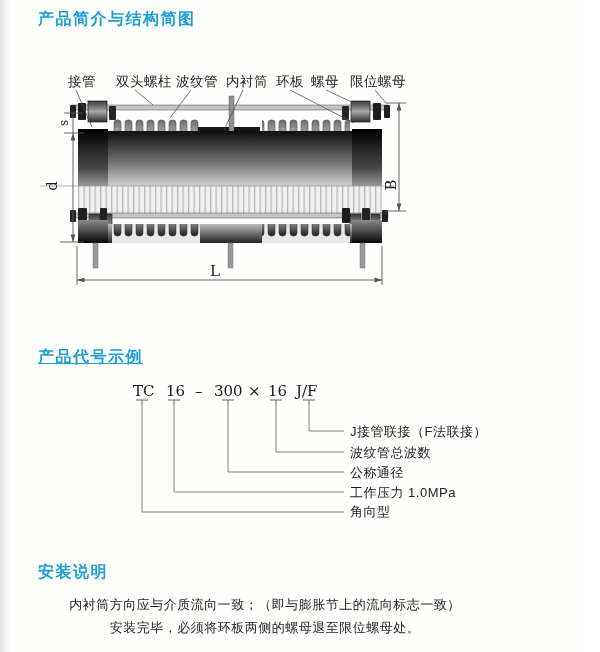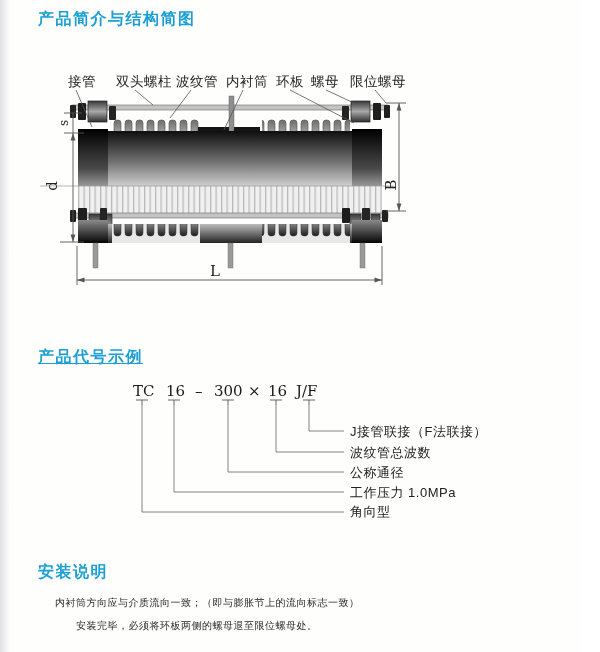--- a/index.html
+++ b/index.html
@@ -1,28 +1,28 @@
 <!DOCTYPE html>
 <html><head>
 <meta charset="utf-8">
 <style>
   html,body{margin:0;padding:0;}
   body{background:#ffffff;font-family:"Liberation Sans",sans-serif;}
-  #page{position:relative;width:580px;height:652px;background:#fefefc;overflow:hidden;}
+  #page{position:relative;width:580px;height:652px;background:#fefefc;overflow:hidden;text-align:center;}
   .edge-shade{position:absolute;left:0;top:0;bottom:0;width:10px;
     background:linear-gradient(to right,#dfe1e3,rgba(255,255,255,0));}
   .sec-title{position:absolute;left:38px;font-size:16px;font-weight:bold;
     letter-spacing:1.5px;color:#1b9fd4;}
   #title-intro{top:9px;}
   #title-code{top:347px;text-decoration:underline;}
   #title-install{top:562px;}
-  .install-line{position:absolute;left:55px;width:420px;font-size:10px;
+  .install-line{position:absolute;left:55px;width:420px;font-size:13px;
     color:#262626;letter-spacing:0.5px;}
   #install-1{top:596px;}
-  #install-2{top:619px;margin-left:21px;}
+  #install-2{top:619px;}
   svg text{user-select:none;}
   .cn-label{font-family:"Liberation Sans",sans-serif;font-size:13.5px;fill:#1c1c1c;letter-spacing:0.5px;}
   .dim-letter{font-family:"DejaVu Serif",serif;fill:#222;}
   .code-seg{font-family:"DejaVu Serif",serif;font-size:15px;fill:#1a1a1a;}
   .callout{font-family:"Liberation Sans",sans-serif;font-size:13px;fill:#222;letter-spacing:0.5px;}
 </style>
 </head>
 <body>
 
 <div id="page">

